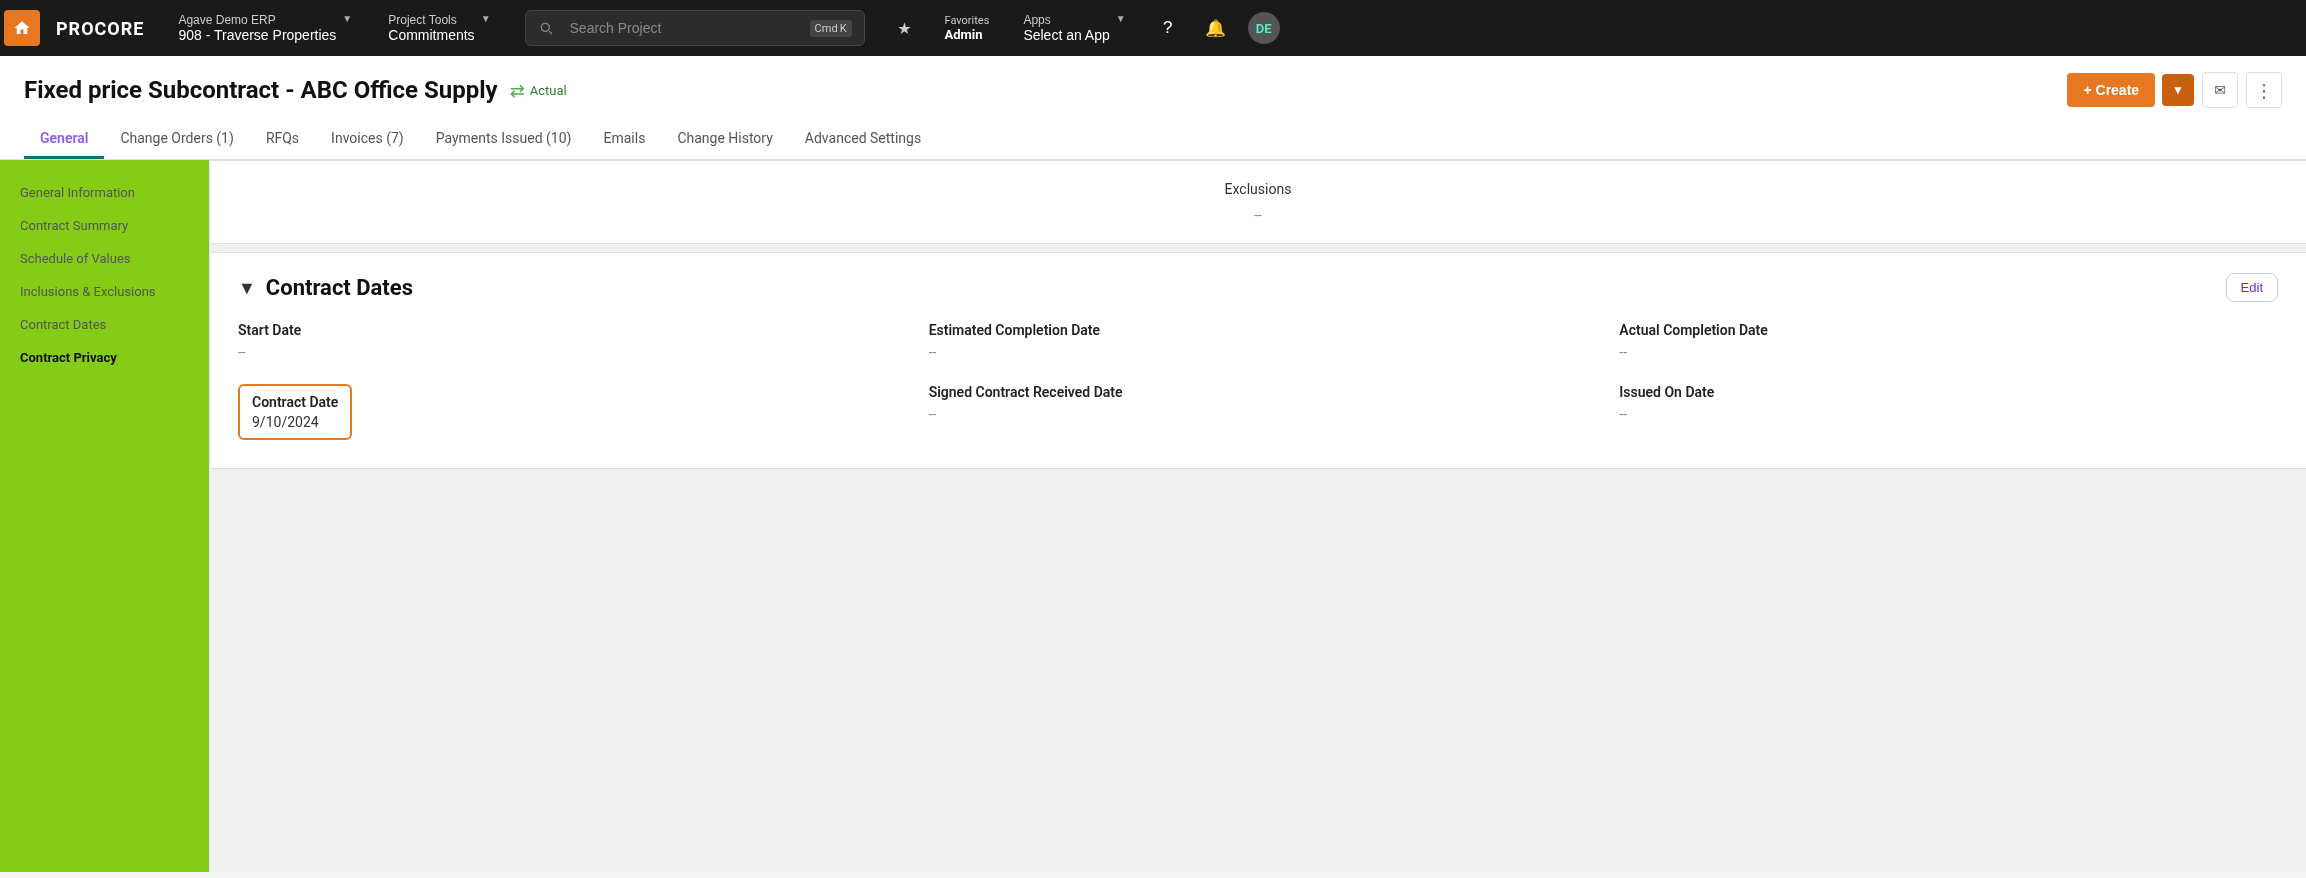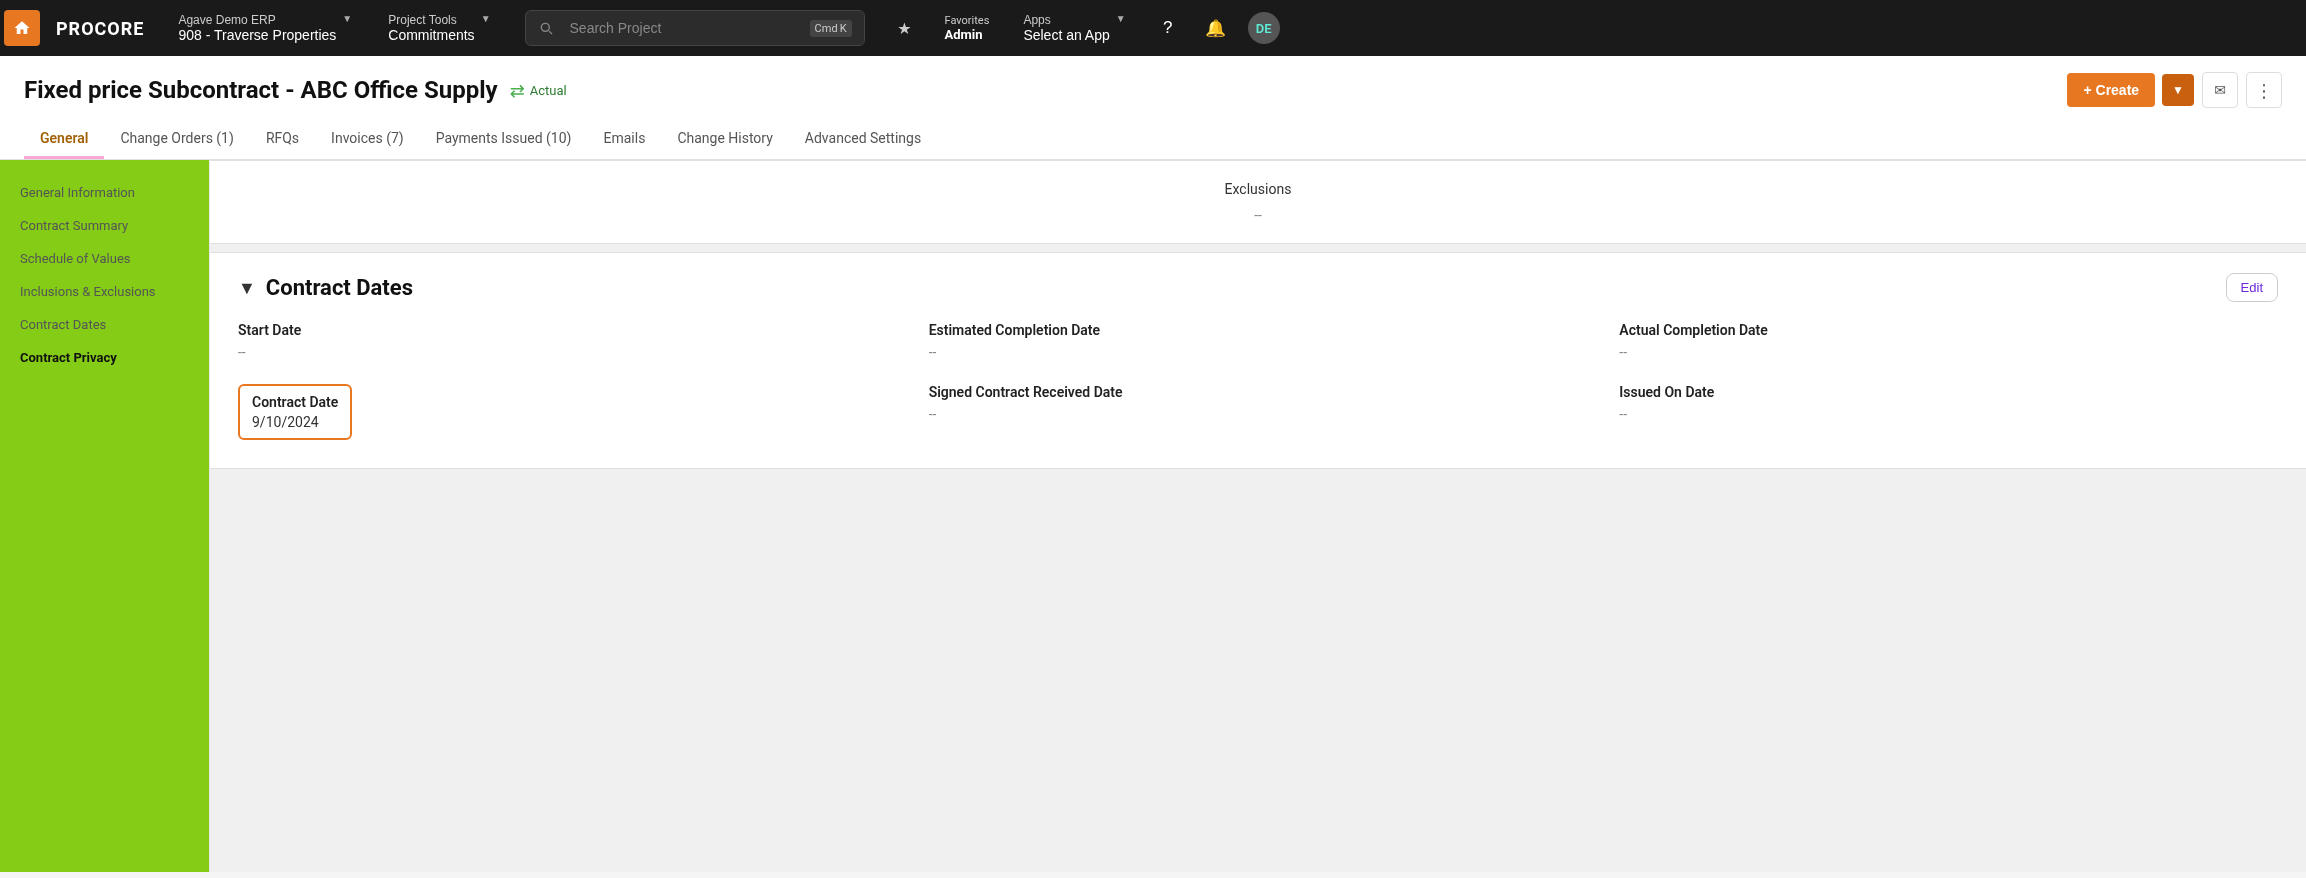--- a/index.html
+++ b/index.html
@@ -114,21 +114,21 @@
     }
     .nav-tabs {
       display: flex; gap: 0;
       border-bottom: none;
     }
     .nav-tab {
       padding: 10px 16px; font-size: 14px; color: #555; cursor: pointer;
       border-bottom: 3px solid transparent; white-space: nowrap;
       text-decoration: none;
     }
-    .nav-tab.active { color: #a16207; border-bottom: 3px solid #f9a8d4; font-weight: 600; }
+    .nav-tab.active { color: #8b5cf6; border-bottom: 3px solid #0f766e; font-weight: 600; }
 
     
     .content-layout {
       display: flex;
       min-height: calc(100vh - 56px - 110px);
     }
 
     
     .sidebar {
       width: 210px; flex-shrink: 0;

